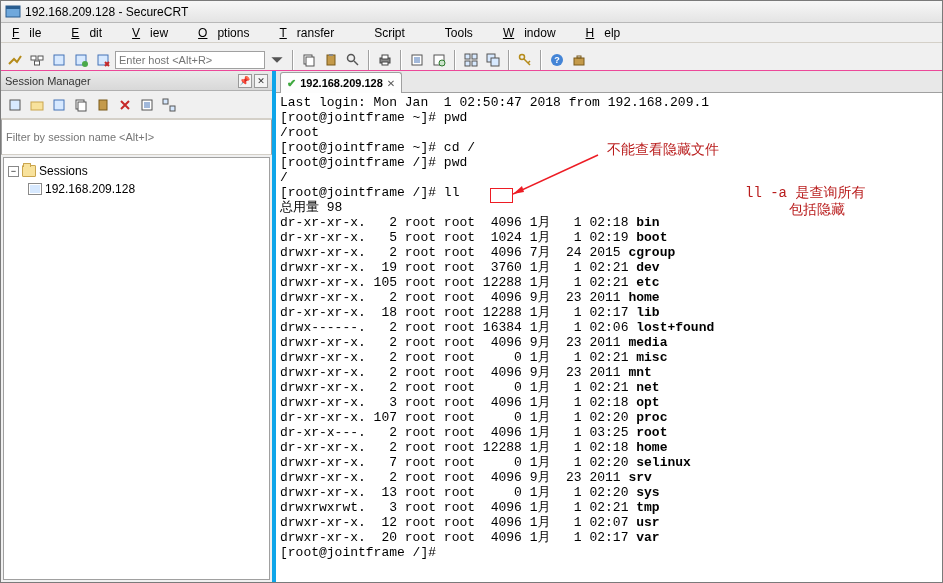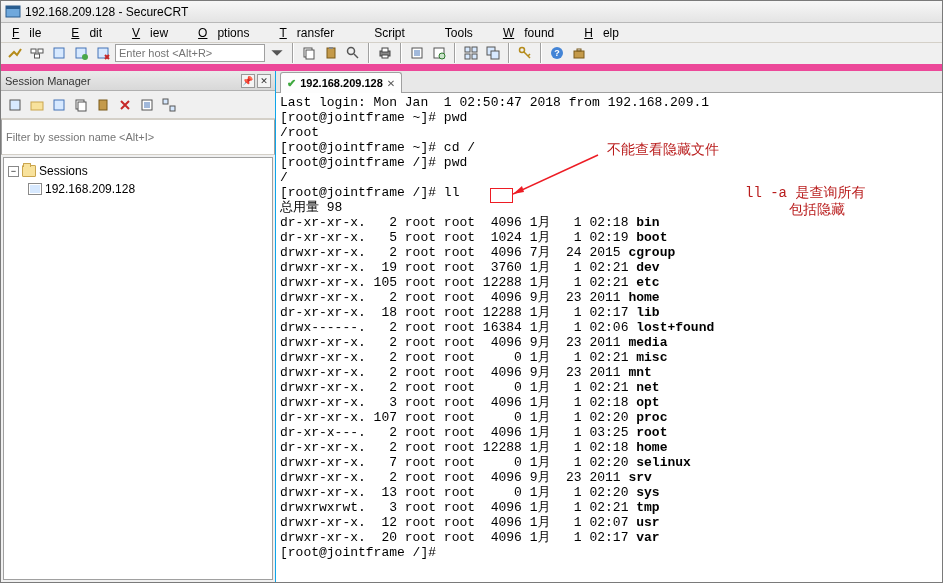--- a/index.html
+++ b/index.html
@@ -20,30 +20,30 @@
     display:flex; align-items:center;
     padding:8px 4px;
   }
   .titlebar .icon { width:16px;height:16px;margin-right:4px;display:flex;align-items:center;justify-content:center; }
   .titlebar .title { flex:0 0 auto; }
   
   .menubar { height:20px;display:flex;align-items:center;background:#f0f0f0;border-bottom:1px solid #d4d0c8;padding-left:1px;}
   .menubar span { padding:2px 10px; cursor:default; }
   .menubar span u { text-decoration:underline; }
   
-  .toolbar { height:28px;display:flex;align-items:flex-start;background:#f0f0f0;border-bottom:7px solid #ec4899;padding:0 4px;gap:2px;}
+  .toolbar { height:28px;display:flex;align-items:flex-end;background:#f0f0f0;border-bottom:1px solid #ec4899;padding:0 4px;gap:2px;}
   .tbtn { width:20px;height:20px;display:flex;align-items:center;justify-content:center;border:1px solid transparent;border-radius:2px;cursor:pointer;}
   .tbtn svg { width:14px;height:14px; }
   .tsep { width:2px;height:20px;border-left:1px solid #a0a0a0;border-right:1px solid #fff;margin:0 3px;}
   .hostbox { display:flex;align-items:center;gap:2px;}
   .hostbox input { width:150px;height:18px;font-size:11px;padding:1px 3px;border:1px solid #a0a0a0;background:#fff;}
   
   .mainrow { display:flex;height:calc(100% - 70px);}
   
-  .sidepane { width:275px;display:flex;flex-direction:column;border-right:1px solid #0ea5e9;background:#f0f0f0;}
+  .sidepane { width:275px;display:flex;flex-direction:column;border-right:4px solid #0ea5e9;background:#f0f0f0;}
   .sidepane-hdr { height:20px;display:flex;align-items:center;justify-content:space-between;background:linear-gradient(#eaeaea,#d8d8d8);border-bottom:1px solid #b0b0b0;padding:0 4px;font-size:11px;color:#333;}
   .sidepane-hdr .hdr-btns { display:flex;gap:2px;}
   .hdr-btn { width:14px;height:14px;display:flex;align-items:center;justify-content:center;font-size:9px;border:1px solid #999;background:#f4f4f4;}
   .sidepane-tools { height:28px;display:flex;align-items:center;gap:2px;padding:0 4px;border-bottom:1px solid #d4d0c8;}
   .filterbox { height:36px;border:1px solid #a0a0a0;background:#fff;padding:1px 4px;font-size:11px;color:#888;display:flex;align-items:center;border-top:1px solid #d4d0c8;border-bottom:1px solid #d4d0c8;}
   .filterbox input { flex:1;border:none;outline:none;font-size:11px;color:#888;background:transparent;}
   .tree { flex:1;background:#fff;border:1px solid #a0a0a0;margin:2px;padding:4px;font-size:12px;overflow:auto;}
   .tree-row { display:flex;align-items:center;height:18px;gap:3px;}
   .tree-row .exp { width:11px;height:11px;border:1px solid #888;display:flex;align-items:center;justify-content:center;font-size:9px;line-height:9px;}
   .tree-row .fold { width:14px;height:12px;background:#f8e29c;border:1px solid #caa54e;border-radius:1px;position:relative;}
@@ -87,21 +87,21 @@
 </div>
 
 <div class="menubar">
   <span><u>F</u><span>ile</span></span>
   <span><u>E</u><span>dit</span></span>
   <span><u>V</u><span>iew</span></span>
   <span><u>O</u><span>ptions</span></span>
   <span><u>T</u><span>ransfer</span></span>
   <span><span>Script</span></span>
   <span><span>Tools</span></span>
-  <span><u>W</u><span>found</span></span>
+  <span><u>W</u><span>indow</span></span>
   <span><u>H</u><span>elp</span></span>
 </div>
 
 <div class="toolbar">
   <div class="tbtn">
       <svg viewBox="0 0 14 14">
         <path d="M1 11 L6 6 L9 9 L13 3" stroke="#b58b1a" fill="none" stroke-width="2"></path>
       </svg>
     </div>
   <div class="tbtn">

